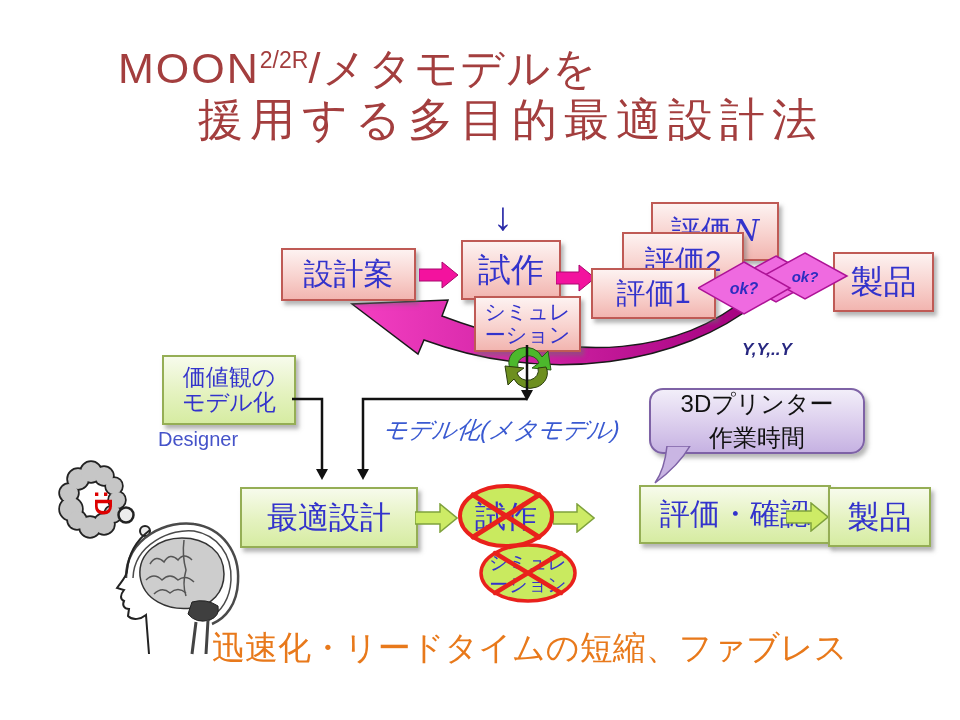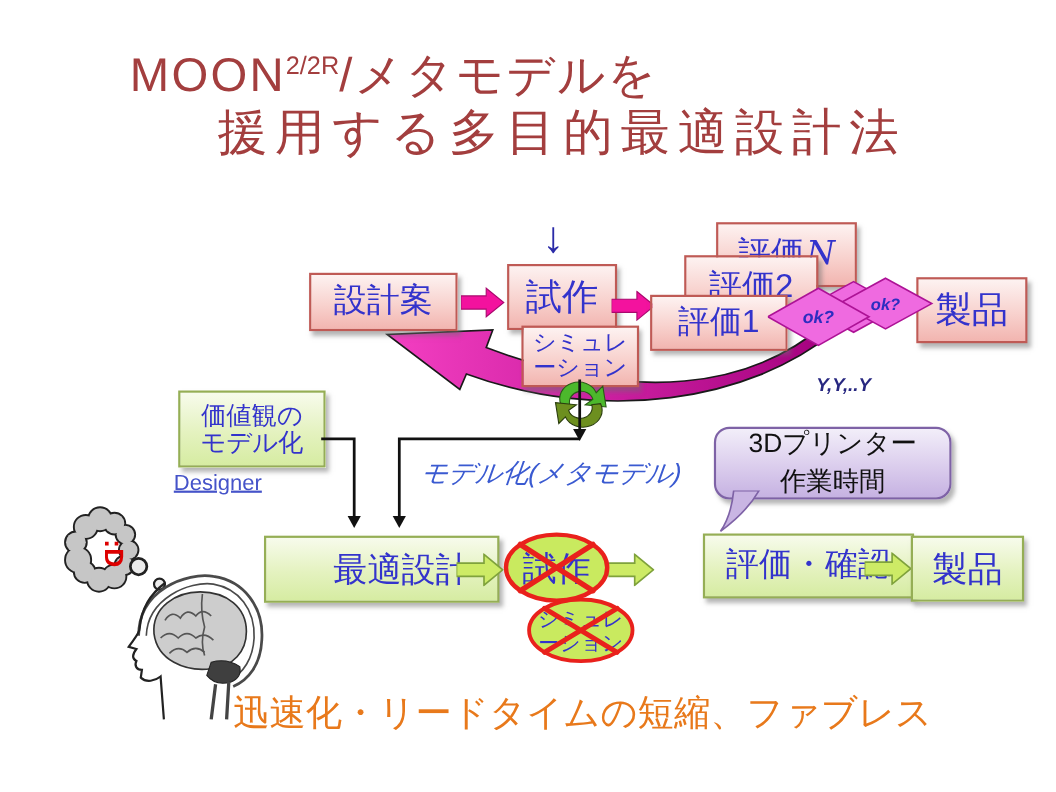--- a/index.html
+++ b/index.html
@@ -14,21 +14,21 @@
   .burden{left:341px;top:166px;font-size:27px;font-weight:600;color:#2b2ba8;letter-spacing:1px;white-space:nowrap;}
   .darrow{left:493px;top:194px;font-size:40px;font-weight:bold;color:#2b2ba8;}
   
   .bx{position:absolute;display:flex;flex-direction:column;align-items:center;justify-content:center;
       color:#3333cc;box-shadow:3px 4px 4px rgba(110,110,110,.5);text-align:center;line-height:1.08;z-index:2;}
   .pink{background:linear-gradient(180deg,#fdf2f1 0%,#f8d2ce 55%,#f2b5b0 100%);border:2px solid #bf5a55;}
   .green{background:linear-gradient(180deg,#f7fbec 0%,#e4f2bf 55%,#d6eca2 100%);border:2px solid #95ae55;}
   .sufN{font-family:"DejaVu Serif",serif;font-style:italic;margin-left:2px;}
   .rowline{display:flex;flex-direction:row;align-items:baseline;}
   
-  .designer1{left:158px;top:428px;font-size:20px;color:#4553c9;text-decoration:underline;}
+  .designer1{left:158px;top:428px;font-size:20px;color:#4553c9;}
   .designer2{left:156px;top:449px;font-size:22px;font-weight:bold;color:#3333cc;white-space:nowrap;}
   .metamodel{left:383px;top:414px;font-size:24px;font-style:italic;color:#3a5ad1;transform:skewX(-6deg);white-space:nowrap;}
   .yvals{left:742px;top:324px;font-size:17px;font-weight:bold;font-style:italic;color:#272780;margin-top:16px;}
   
   .bubble{left:649px;top:388px;width:212px;height:62px;border-radius:14px;
           background:linear-gradient(180deg,#f2eef9 0%,#ddd0ee 50%,#c6b2e2 100%);
           border:2px solid #7e62a6;box-shadow:3px 4px 4px rgba(110,110,110,.5);
           display:flex;flex-direction:column;align-items:center;justify-content:space-between;
           color:#111;font-size:24px;line-height:1.15;z-index:5;}
   
@@ -175,21 +175,21 @@
       <path d="M62,48 q6,-10 14,-2 q6,-10 14,-2 q6,-8 14,0"></path>
       <path d="M58,64 q8,-8 16,0 q8,-8 16,0 q8,-6 16,2"></path>
       <path d="M66,78 q8,-8 16,-1 q8,-7 16,0"></path>
       <path d="M96,24 q-2,16 2,30 q-4,14 0,26"></path>
     </g>
     <path d="M104,86 q14,-4 26,4 q2,10 -8,14 q-14,4 -22,-6 Z" fill="#3f3f3f" stroke="#222"></path>
     <path d="M108,106 L104,138 M120,104 L118,138" fill="none" stroke="#444" stroke-width="3"></path>
     <path d="M62,14 C46,26 40,42 39,55 C39,60 33,66 29,72 L36,74 C32,79 32,83 36,85 C34,89 36,93 41,93 L40,100 C45,105 53,103 58,99 C59,112 60,126 61,138" fill="none" stroke="#222" stroke-width="2"></path>
   </svg>
 
-  <div class="bx green" style="left:240px;top:487px;width:174px;height:57px;font-size:31px;padding-left:36px;">
+  <div class="bx green" style="left:240px;top:487px;width:174px;height:57px;font-size:31px;">
       <span>最適設計</span>
     </div>
 
   <svg class="abs noptr" style="left:415px;top:503px;z-index:2;" width="43" height="30" viewBox="0 0 43 30">
     <polygon points="0,9 25,9 25,1 42,15 25,29 25,21 0,21" fill="#cdeb66" stroke="#7fa23c" stroke-width="1.5"></polygon>
   </svg>
 
   <svg class="abs noptr" style="left:477px;top:543px;z-index:2;" width="102" height="60" viewBox="0 0 102 60">
     <ellipse cx="51" cy="30" rx="47" ry="28" fill="#c9ea5f" stroke="#e9211c" stroke-width="3.5"></ellipse>
     <text x="51" y="26" text-anchor="middle" font-size="19" fill="#3333cc">シミュレ</text>

